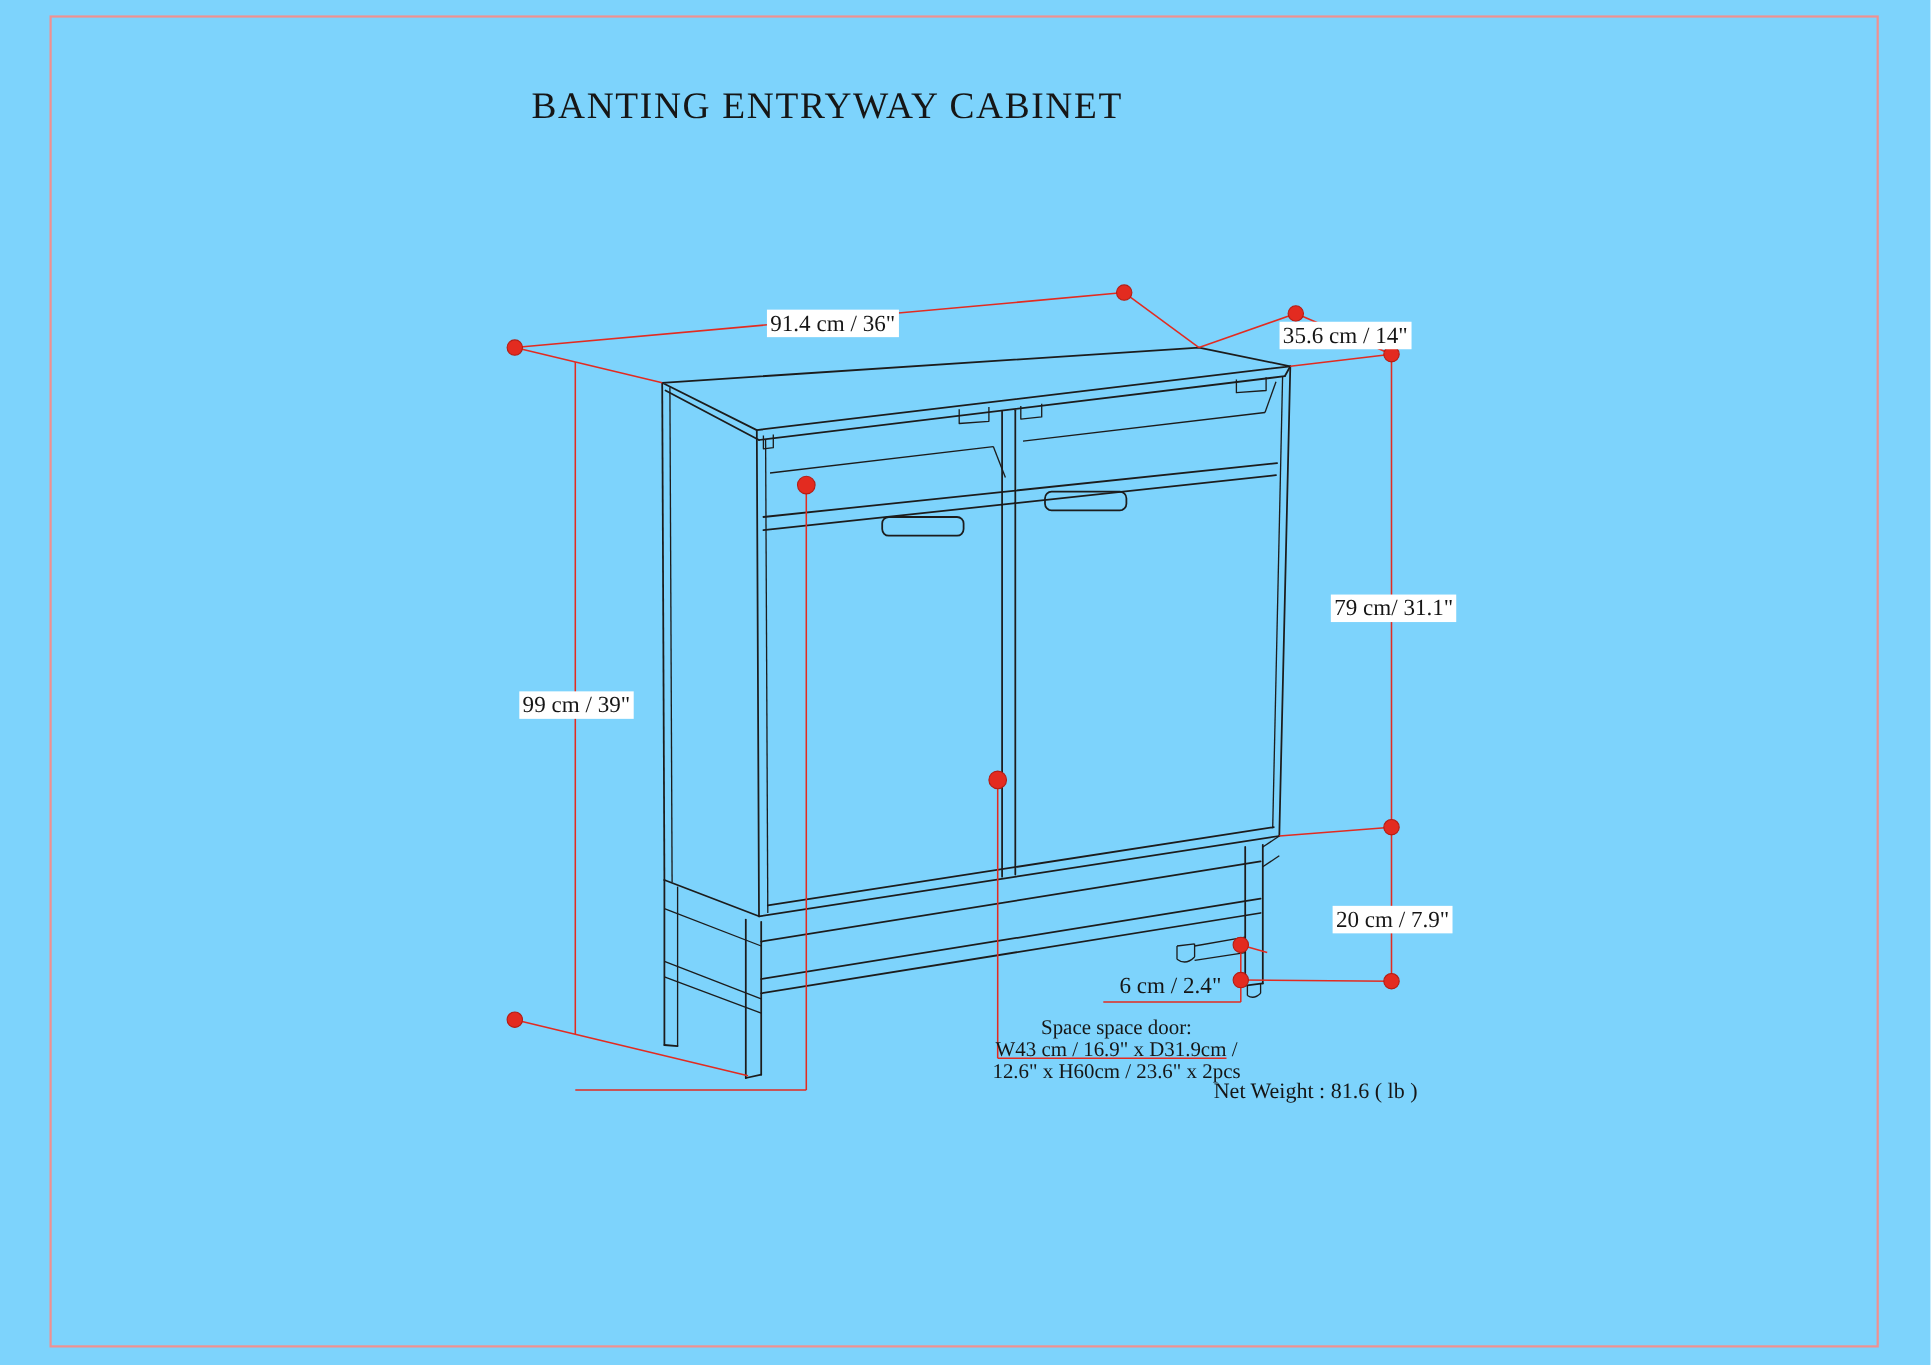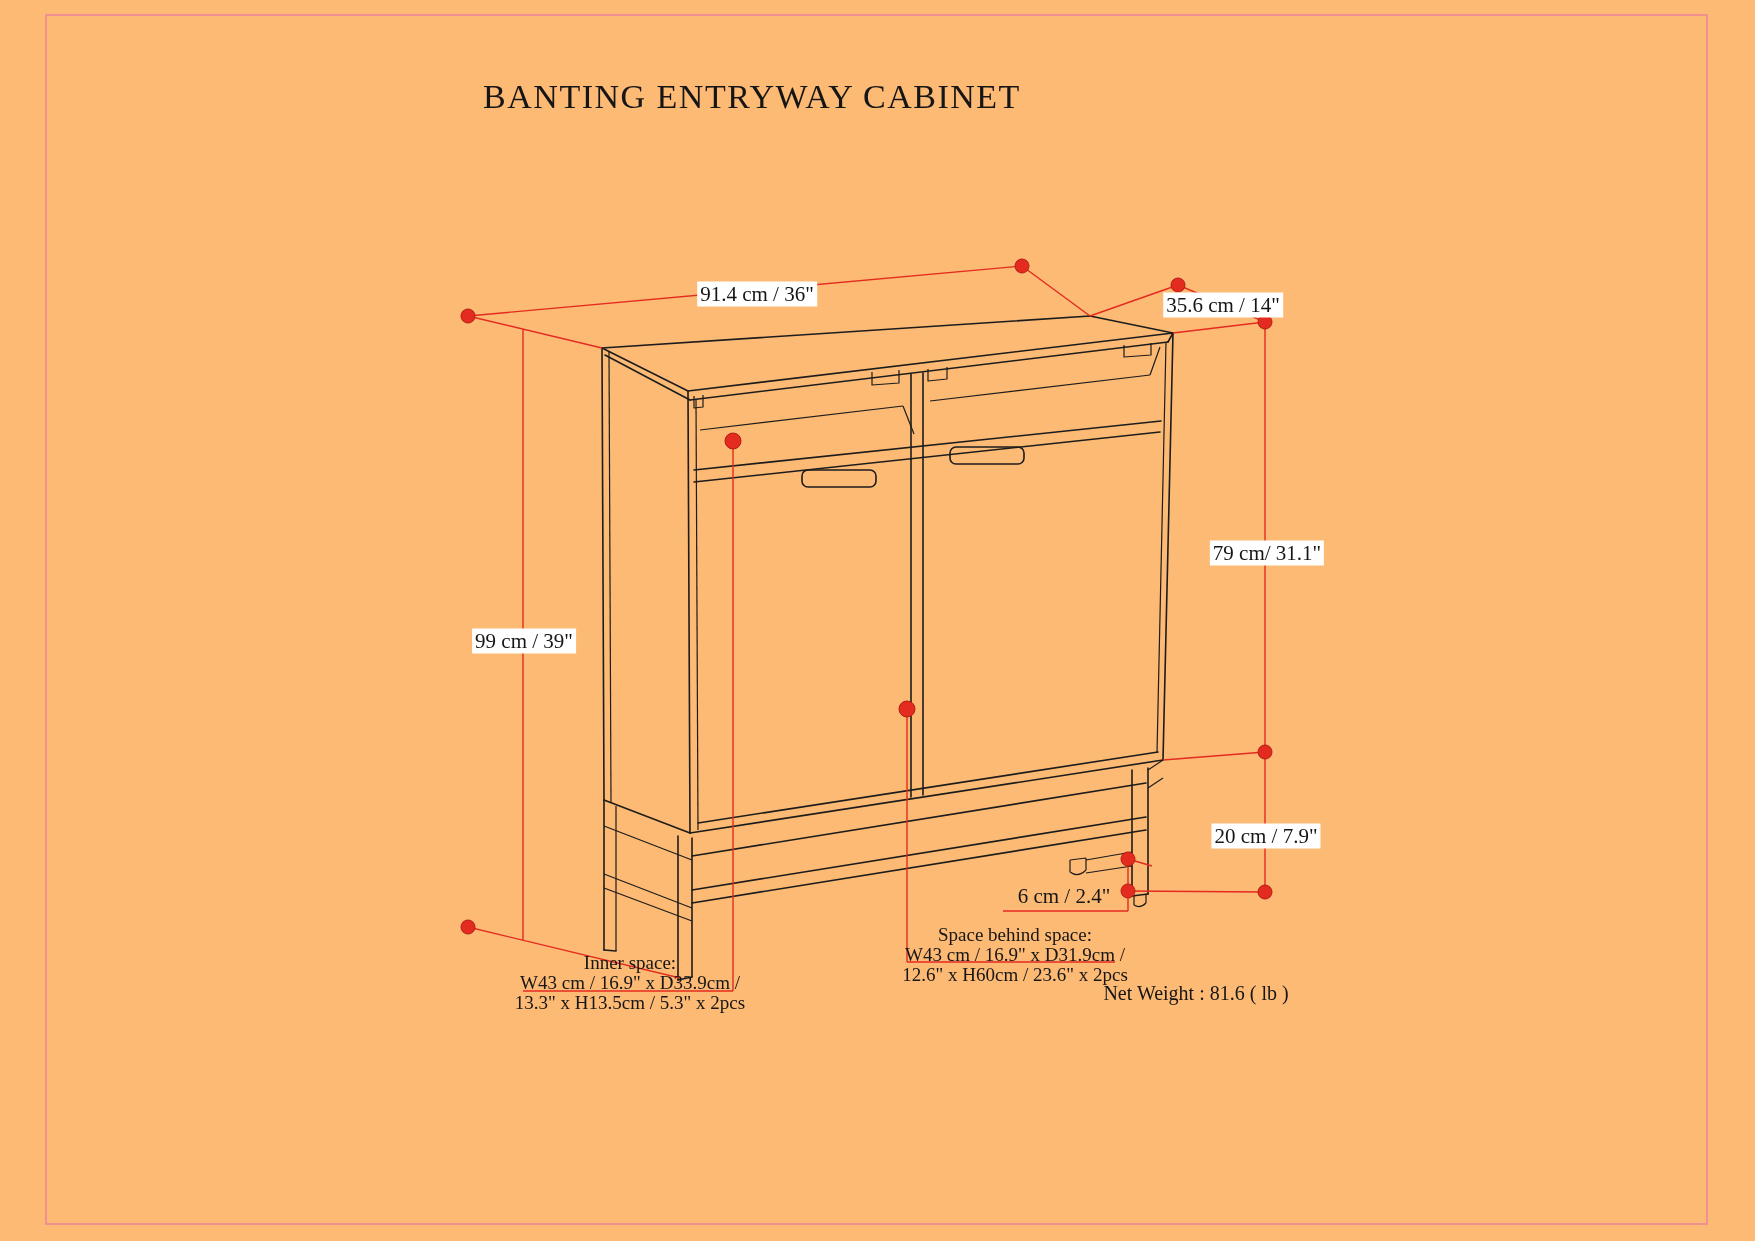--- a/index.html
+++ b/index.html
@@ -2,21 +2,21 @@
 <html style="--accent: #e32b20; --line: #1c1c1c; --border: #f09090;"><head>
 <meta charset="utf-8">
 <style>
   :root{
     --accent:#e32b20;
     --line:#1c1c1c;
     --border:#f09090;
   }
   html,body{margin:0;padding:0;background:#ffffff;}
   .canvas{
-    position:relative;width:1755px;height:1241px;background:#fdba74;overflow:hidden;
+    position:relative;width:1755px;height:1241px;background:#7dd3fc;overflow:hidden;
     font-family:"Liberation Serif","DejaVu Serif",serif;color:#111;
   }
   .page-border{
     position:absolute;left:45px;top:14px;width:1663px;height:1211px;
     border:2px solid var(--border);box-sizing:border-box;pointer-events:none;
   }
   .title{
     position:absolute;left:752px;top:97px;transform:translate(-50%,-50%);
     font-size:34px;letter-spacing:1.5px;white-space:nowrap;color:#161616;
   }
@@ -175,27 +175,22 @@
   <div class="dim-label" style="left:1223px;top:305px;">35.6 cm / 14"</div>
 
   <div class="dim-label" style="left:524px;top:641px;">99 cm / 39"</div>
 
   <div class="dim-label" style="left:1267px;top:553px;">79 cm/ 31.1"</div>
 
   <div class="dim-label" style="left:1266px;top:836px;">20 cm / 7.9"</div>
 
   <div class="dim-label" style="left:1064px;top:896px;background:transparent;">6 cm / 2.4"</div>
 
-  <div class="note-block" style="left:630px;top:983px;">
-    <div class="note-line">Inner space:</div>
-    <div class="note-line">W43 cm / 16.9" x D33.9cm /</div>
-    <div class="note-line">13.3" x H13.5cm / 5.3" x 2pcs</div>
-  </div>
 
   <div class="note-block" style="left:1015px;top:955px;">
-    <div class="note-line">Space behind space:</div>
+    <div class="note-line">Space space door:</div>
     <div class="note-line">W43 cm / 16.9" x D31.9cm /</div>
     <div class="note-line">12.6" x H60cm / 23.6" x 2pcs</div>
   </div>
 
   <div class="net-weight" style="left:1196px;top:993px;">Net Weight : 81.6 ( lb )</div>
 
 </div>
 
 </body></html>

